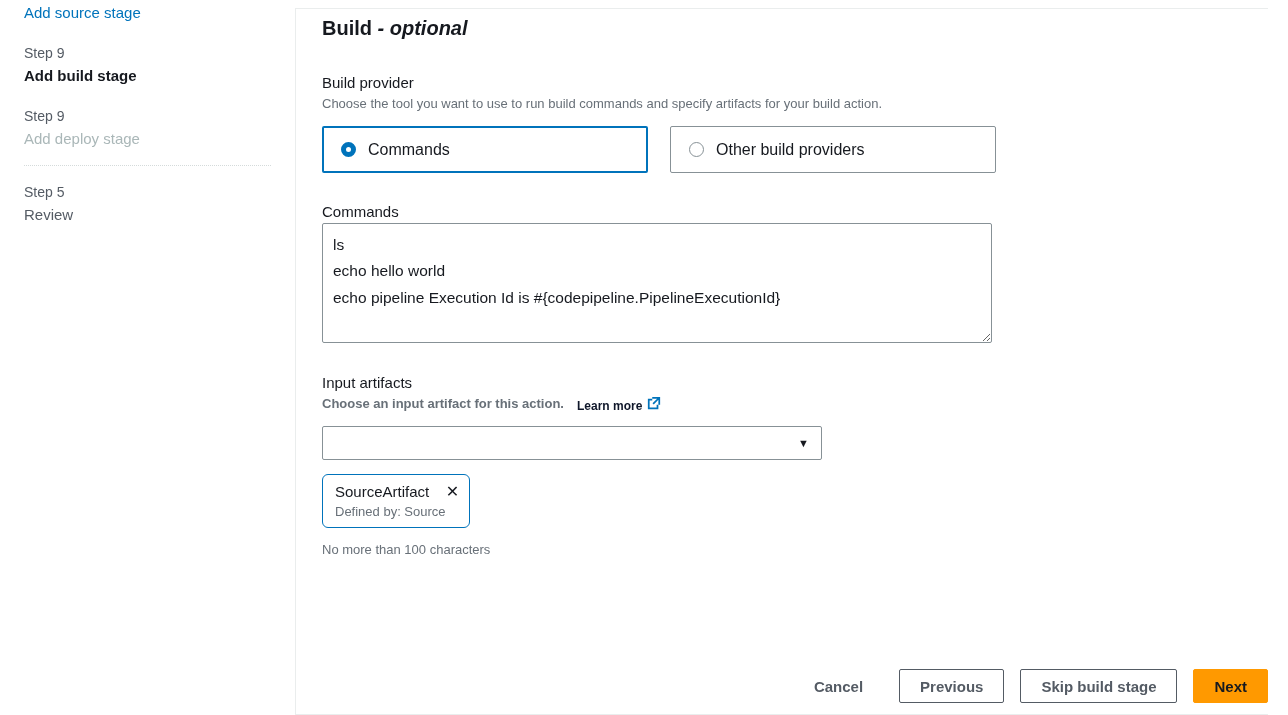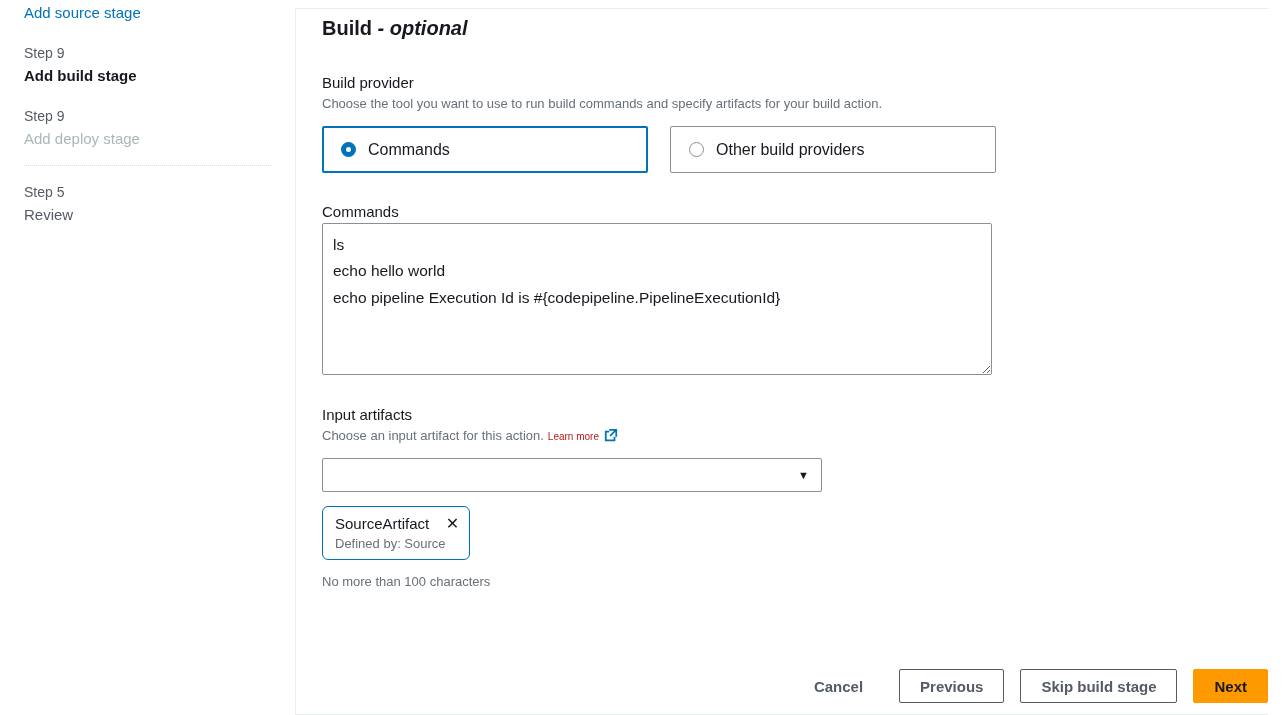--- a/index.html
+++ b/index.html
@@ -117,40 +117,40 @@
       border-radius: 50%;
       margin-right: 12px;
       position: relative;
       flex-shrink: 0;
     }
     .radio-card.selected .radio-circle {
       border: 5px solid #0073bb;
     }
     .commands-textarea {
       width: 670px;
-      height: 152px;
+      height: 120px;
       border: 1px solid #879196;
       border-radius: 2px;
       padding: 8px 10px;
       font-family: inherit;
       font-size: 15.5px;
       line-height: 1.7;
       resize: both;
       overflow: auto;
       color: #16191f;
     }
     .input-artifacts-section {
       margin-top: 28px;
     }
     .learn-more {
-      color: #b91c1c;
-      font-size: 10px;
+      color: #0f172a;
+      font-size: 12px;
       cursor: pointer;
       display: inline-flex;
-      align-items: center;
+      align-items: flex-end;
       gap: 5px;
     }
     .learn-more .icon {
       display: inline-block;
     }
     .dropdown {
       width: 500px;
       height: 34px;
       border: 1px solid #879196;
       border-radius: 2px;
@@ -233,21 +233,22 @@
       width: 14px;
       height: 14px;
       stroke: #0073bb;
       fill: none;
       stroke-width: 2;
     }
     .help-row {
       display: flex;
       align-items: center;
       flex-wrap: wrap;
-      gap: 4px;
+      gap: 13px;
+      font-weight: bold;
     }
   </style>
 </head>
 <body>
 
 <div class="layout">
   <div class="sidebar">
     <div class="step-link">Add source stage</div>
 
     <div class="step-block">

